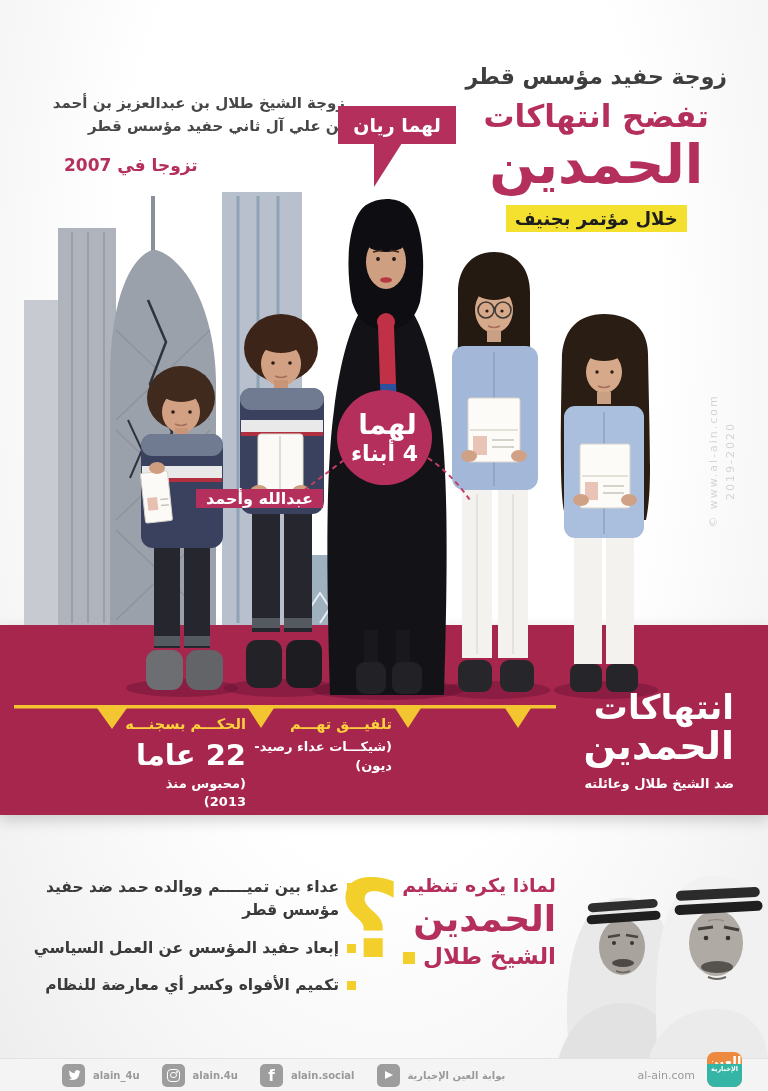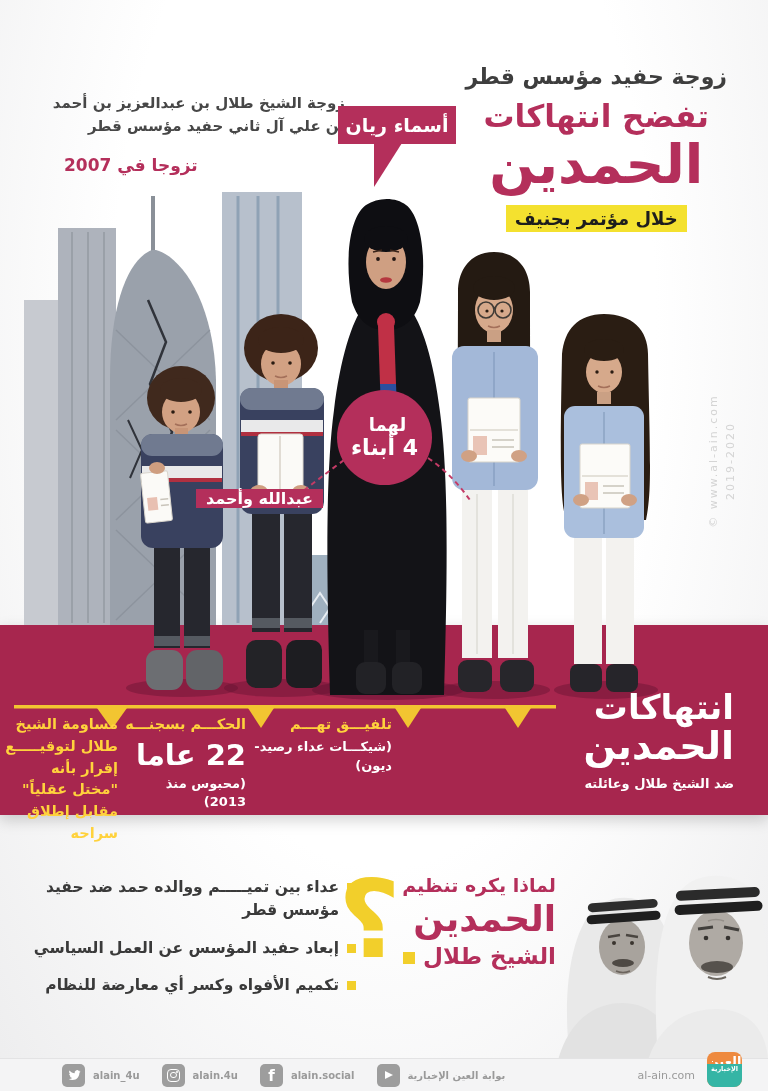--- a/index.html
+++ b/index.html
@@ -32,21 +32,21 @@
 
   
   .bubble{left:338px;top:106px;width:118px;height:38px;background:var(--accent);
     color:#fff;font-size:19px;font-weight:bold;display:flex;align-items:center;justify-content:center;
     direction:rtl;z-index:6;}
   .bubble::after{content:"";position:absolute;left:36px;top:37px;width:0;height:0;
     border-top:44px solid var(--accent);border-right:28px solid transparent;}
   .badge{left:337px;top:390px;width:95px;height:95px;border-radius:50%;background:var(--accent);
     color:#fff;display:flex;flex-direction:column;align-items:center;justify-content:center;
     font-weight:bold;z-index:6;direction:rtl;line-height:1.2;}
-  .badge .b1{font-size:18px;margin-left:6px;}
+  .badge .b1{font-size:28px;margin-left:6px;}
   .badge .b2{font-size:22px;}
   .nametag{background:var(--accent);color:#fff;font-size:16px;font-weight:bold;
     padding:0 10px;direction:rtl;z-index:6;white-space:nowrap;}
   .tag-boys{left:196px;top:489px;}
   .tag-girls{left:470px;top:493px;}
   .watermark{left:648px;top:444px;width:150px;height:34px;transform:rotate(-90deg);
     color:#d4d4d4;font-size:11px;letter-spacing:2px;text-align:center;line-height:1.5;z-index:5;}
 
   
   .band{left:0;top:625px;width:768px;height:190px;background:var(--band);
@@ -268,21 +268,21 @@
   <div class="abs married">تزوجا في 2007</div>
 
   <div class="abs headline">
     <div class="kicker">زوجة حفيد مؤسس قطر</div>
     <div class="t1">تفضح انتهاكات</div>
     <div class="t2">الحمدين</div>
     <div><span class="conf">خلال مؤتمر بجنيف</span></div>
   </div>
 
   <div class="abs bubble">
-    <span>أسماء ريان</span>
+    <span>لهما ريان</span>
   </div>
   <div class="abs badge">
     <div class="b1">لهما</div>
     <div class="b2">4 أبناء</div>
   </div>
   <div class="abs nametag tag-boys">عبدالله وأحمد</div>
   <div class="abs watermark">
     <div>© www.al-ain.com</div>
     <div>2019-2020</div>
   </div>
@@ -304,23 +304,20 @@
   </div>
 
   <div class="abs bcol col1">
     <div class="cy">تلفيـــق تهـــم</div>
     <div class="cw">(شيكـــات عداء رصيد-ديون)</div>
   </div>
   <div class="abs bcol col2">
     <div class="cy">الحكـــم بسجنـــه</div>
     <div class="cbig">22 عاما</div>
     <div class="cw">(محبوس منذ 2013)</div>
-  </div>
-  <div class="abs bcol col3">
-    <div class="cy">مساومة الشيخ طلال لتوقيـــــع إقرار بأنه "مختل عقلياً" مقابل إطلاق سراحه</div>
   </div>
 
   <div class="abs qmark">؟</div>
   <div class="abs qblock">
     <div class="q1">لماذا يكره تنظيم</div>
     <div class="q2">الحمدين</div>
     <div class="q3">
       <span>الشيخ طلال</span><span class="qsq"></span>
     </div>
   </div>

